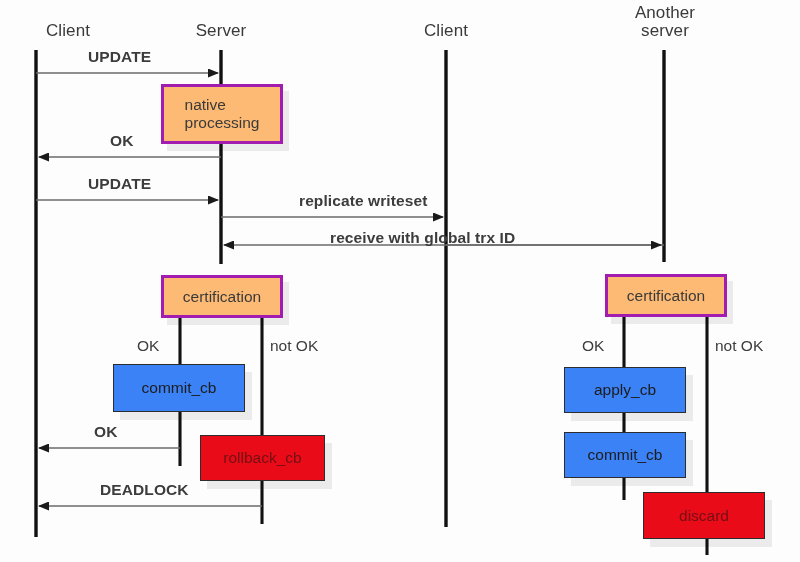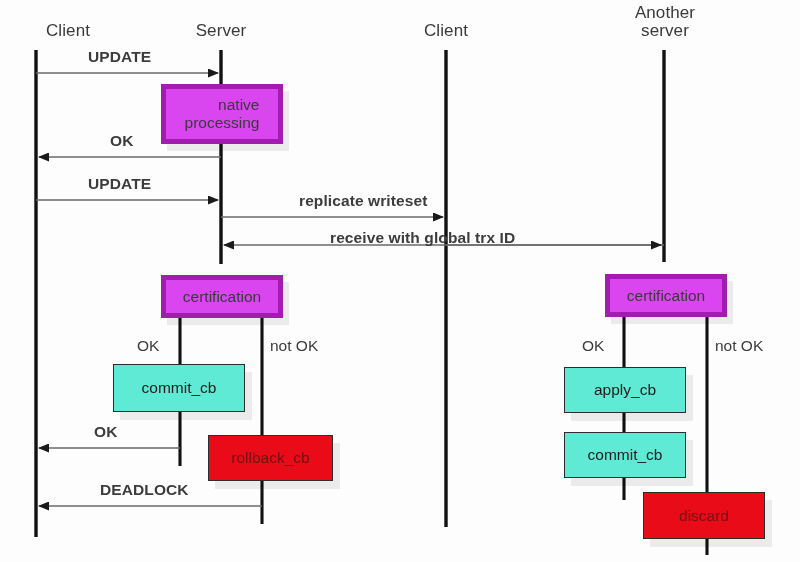--- a/index.html
+++ b/index.html
@@ -42,45 +42,45 @@
   }
   .branch-label {
     position: absolute;
     color: #3c3c3c;
     font-size: 15.5px;
     white-space: nowrap;
   }
   .proc-box {
     position: absolute;
     box-sizing: border-box;
-    background: #d946ef;
-    border: 5px solid #a21caf;
+    background: #fdba74;
+    border: 3px solid #a21caf;
     color: #3a3a3a;
     font-size: 15.5px;
     line-height: 18px;
     display: flex;
     align-items: center;
     justify-content: center;
-    text-align: right;
+    text-align: left;
     white-space: pre-line;
     box-shadow: 6px 7px 0 rgba(0,0,0,0.07);
   }
   .cb-box {
     position: absolute;
     box-sizing: border-box;
     display: flex;
     align-items: center;
     justify-content: center;
     text-align: center;
     font-size: 15.5px;
     border: 1px solid #2d2d2d;
     box-shadow: 7px 8px 0 rgba(0,0,0,0.07);
   }
   .cb-green {
-    background: #5eead4;
+    background: #3b82f6;
     color: #1c1c1c;
   }
   .cb-red {
     background: #ea0b18;
     color: #731015;
   }
 </style>
 </head>
 <body>
 
@@ -126,21 +126,21 @@
 server</div>
     </div>
   <div id="process-boxes">
       <div class="proc-box" style="left: 161px; top: 84px; width: 122px; height: 60px;">native
 processing</div>
       <div class="proc-box" style="left: 161px; top: 275px; width: 122px; height: 43px;">certification</div>
       <div class="proc-box" style="left: 605px; top: 274px; width: 122px; height: 43px;">certification</div>
     </div>
   <div id="callback-boxes">
       <div class="cb-box cb-green" style="left: 113px; top: 364px; width: 132px; height: 48px;">commit_cb</div>
-      <div class="cb-box cb-red" style="left: 208px; top: 435px; width: 125px; height: 46px;">rollback_cb</div>
+      <div class="cb-box cb-red" style="left: 200px; top: 435px; width: 125px; height: 46px;">rollback_cb</div>
       <div class="cb-box cb-green" style="left: 564px; top: 367px; width: 122px; height: 46px;">apply_cb</div>
       <div class="cb-box cb-green" style="left: 564px; top: 432px; width: 122px; height: 46px;">commit_cb</div>
       <div class="cb-box cb-red" style="left: 643px; top: 492px; width: 122px; height: 47px;">discard</div>
     </div>
   <div id="message-labels">
       <div class="msg-label" style="left: 88px; top: 48px;">UPDATE</div>
       <div class="msg-label" style="left: 110px; top: 132px;">OK</div>
       <div class="msg-label" style="left: 88px; top: 175px;">UPDATE</div>
       <div class="msg-label" style="left: 274px; top: 192px; margin-left: 25px;">replicate writeset</div>
       <div class="msg-label" style="left: 330px; top: 229px;">receive with  global trx ID</div>

